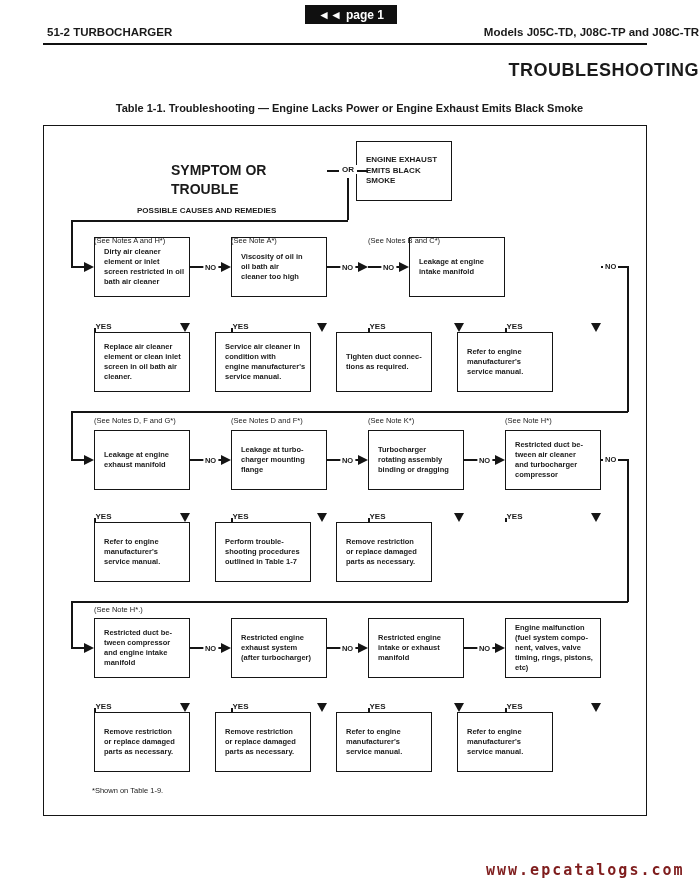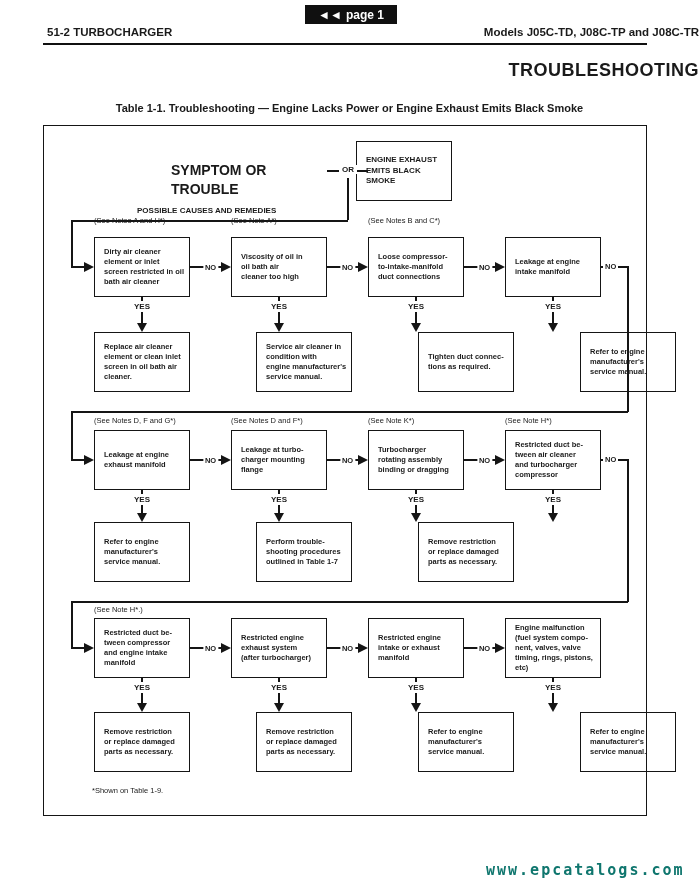--- a/index.html
+++ b/index.html
@@ -21,34 +21,34 @@
   .box{border:1.5px solid #151515;box-sizing:border-box;width:96px;height:60px;display:flex;align-items:center;
        padding:2px 3px 2px 9px;font-size:7.5px;font-weight:600;line-height:1.32;white-space:pre-line;}
   .strip{position:absolute;left:94px;display:flex;}
   .conn{width:41px;height:60px;position:relative;}
   .conn .cline{position:absolute;left:0;right:8px;top:29px;height:1.5px;background:#151515;}
   .conn .no{position:absolute;left:50%;top:30px;transform:translate(-50%,-50%);background:#fff;
             padding:0 2px;font-size:7.5px;font-weight:700;}
   .conn .arr{position:absolute;right:0;top:25px;width:0;height:0;border-top:5px solid transparent;
              border-bottom:5px solid transparent;border-left:10px solid #151515;}
   .note-cell{width:137px;font-size:7.5px;font-weight:500;}
-  .yes-cell{width:96px;margin-right:41px;display:flex;flex-direction:column;align-items:center;}
+  .yes-cell{width:96px;margin-right:41px;display:flex;flex-direction:row;align-items:flex-end;}
   .yes-cell .tick{width:1.5px;height:4px;background:#151515;}
   .yes-cell .yes{font-size:8px;font-weight:700;padding:1px 0;}
   .yes-cell .stem{width:1.5px;flex:1;background:#151515;}
   .yes-cell .down{width:0;height:0;border-left:5px solid transparent;border-right:5px solid transparent;border-top:9px solid #151515;}
-  .rbox{margin-right:66px;}
+  .rbox{margin-right:25px;}
   .no-end{position:absolute;font-size:7.5px;font-weight:700;background:#fff;padding:0 2px;}
   .sympt-label{position:absolute;left:171px;top:161px;font-size:14px;font-weight:600;line-height:1.35;white-space:pre-line;}
   .sbox{position:absolute;top:141px;font-size:8px;font-weight:700;}
   .or{position:absolute;left:339px;top:165px;width:18px;text-align:center;background:#fff;font-size:8px;font-weight:700;}
   .pcr{position:absolute;left:137px;top:206px;font-size:8px;font-weight:600;}
   .footnote{position:absolute;left:92px;top:786px;font-size:7.5px;font-weight:500;}
   .footer{position:absolute;left:486px;top:861px;font-family:"DejaVu Sans Mono","Liberation Mono",monospace;
-          font-size:15px;font-weight:700;letter-spacing:2px;color:#0f766e;text-decoration:none;}
+          font-size:15px;font-weight:700;letter-spacing:2px;color:#7f1d1d;text-decoration:none;}
 </style>
 </head>
 <body>
 
 <div id="page">
 
   <div class="badge">
     <span>◄◄</span>
     <span>page 1</span>
   </div>
@@ -68,21 +68,21 @@
 EMITS BLACK SMOKE</div>
   <div class="or">OR</div>
   <div class="pcr">POSSIBLE CAUSES AND REMEDIES</div>
 
   <div class="vline" style="left:347px;top:178px;height:42px;"></div>
   <div class="hline" style="left:71px;top:220px;width:277px;"></div>
   <div class="vline" style="left:71px;top:220px;height:47px;"></div>
   <div class="hline" style="left:71px;top:266px;width:14px;"></div>
   <div class="arr-r" style="left:84px;top:262px;"></div>
 
-  <div class="strip" style="top:216px;">
+  <div class="strip" style="top:236px;">
     <div class="note-cell">(See Notes A and H*)</div>
     <div class="note-cell">(See Note A*)</div>
     <div class="note-cell">(See Notes  B and C*)</div>
     <div class="note-cell"></div>
   </div>
   <div class="strip" style="top:237px;">
     <div class="box">Dirty air cleaner
 element or inlet
 screen restricted in oil
 bath air cleaner</div>
@@ -92,23 +92,20 @@
         <span class="arr"></span>
       </div>
     <div class="box">Viscosity of oil in
 oil bath air
 cleaner too high</div>
     <div class="conn">
         <span class="cline"></span>
         <span class="no">NO</span>
         <span class="arr"></span>
       </div>
-    <div class="box">Loose compressor-
-to-intake-manifold
-duct connections</div>
     <div class="conn">
         <span class="cline"></span>
         <span class="no">NO</span>
         <span class="arr"></span>
       </div>
     <div class="box">Leakage at engine
 intake manifold</div>
   </div>
 
   <div class="hline" style="left:601px;top:266px;width:27px;"></div>

